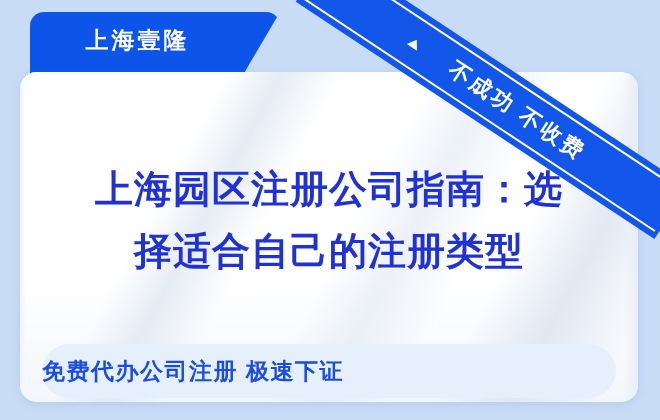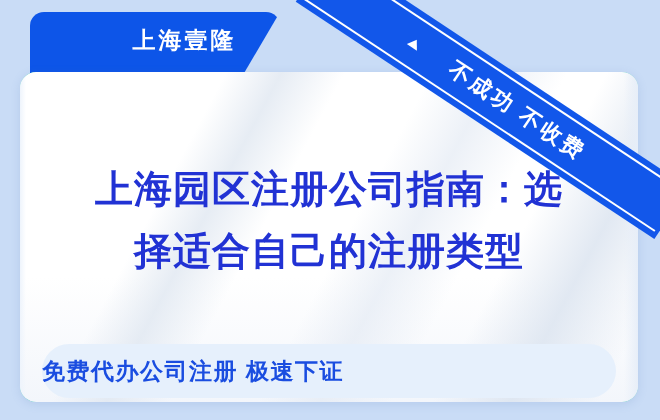--- a/index.html
+++ b/index.html
@@ -40,21 +40,20 @@
     left: 0;
     top: 14px;
     width: 215px;
     text-align: center;
     color: #ffffff;
     font-size: 23px;
     font-weight: bold;
     letter-spacing: 3px;
     line-height: 28px;
     white-space: nowrap;
-    margin-left: 47px;
   }
 
   
   .card {
     position: absolute;
     left: 20px;
     top: 72px;
     width: 618px;
     height: 330px;
     border-radius: 16px;

